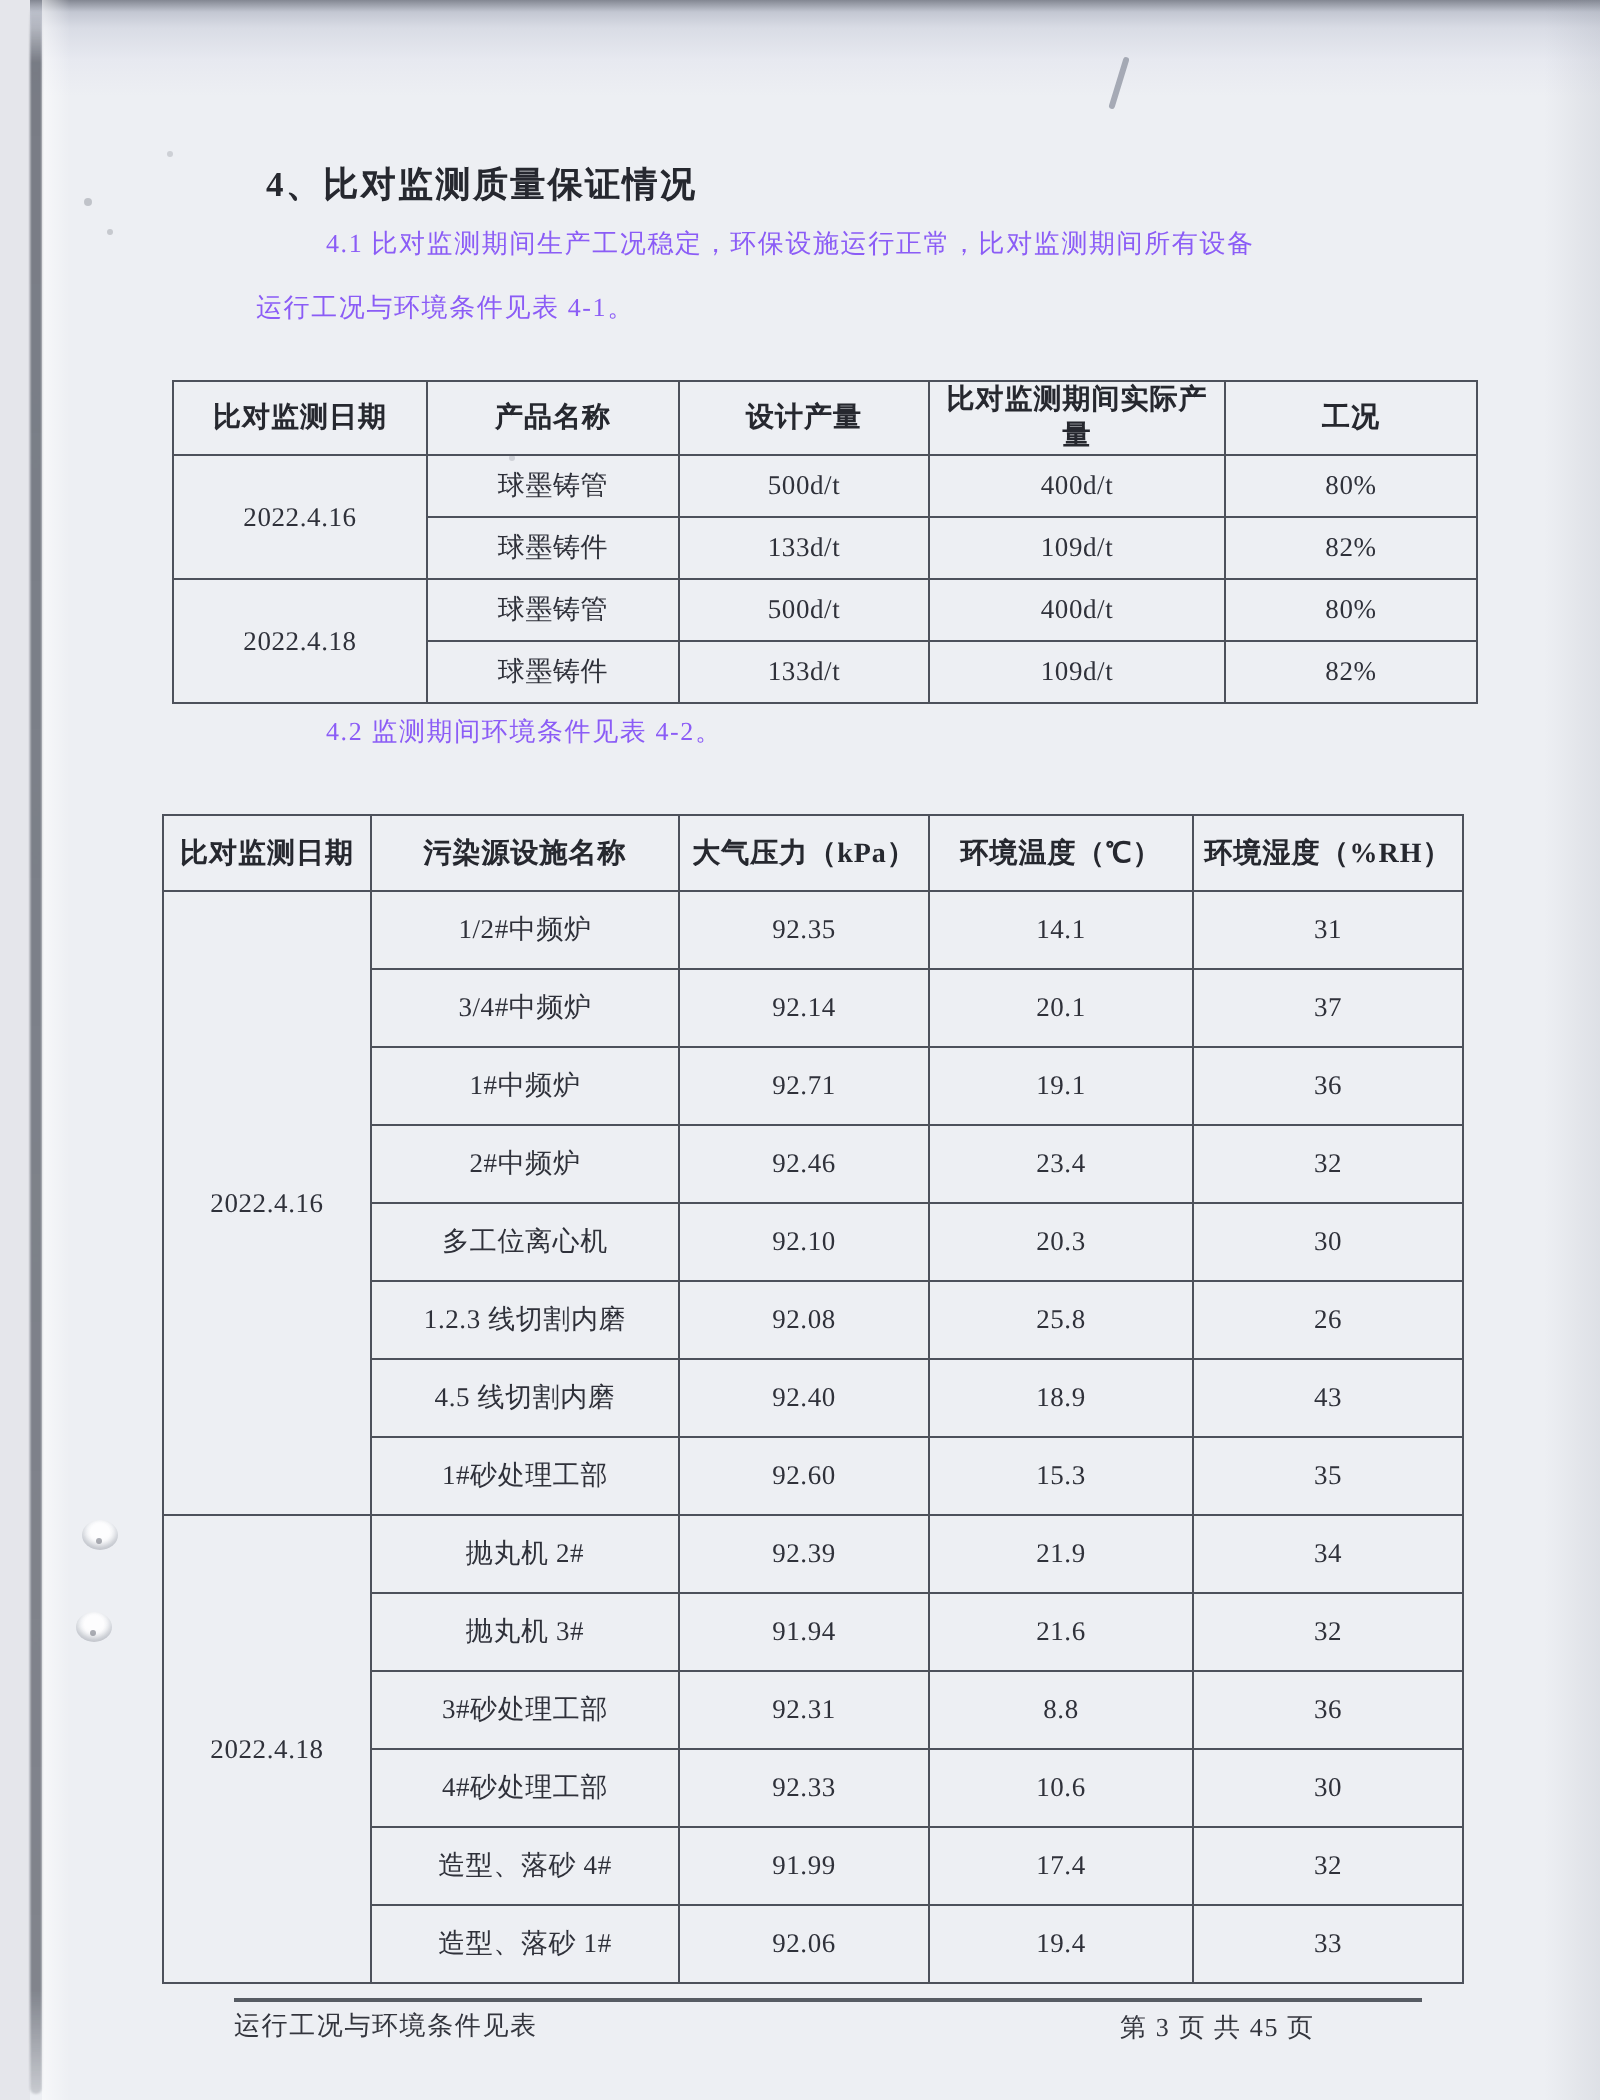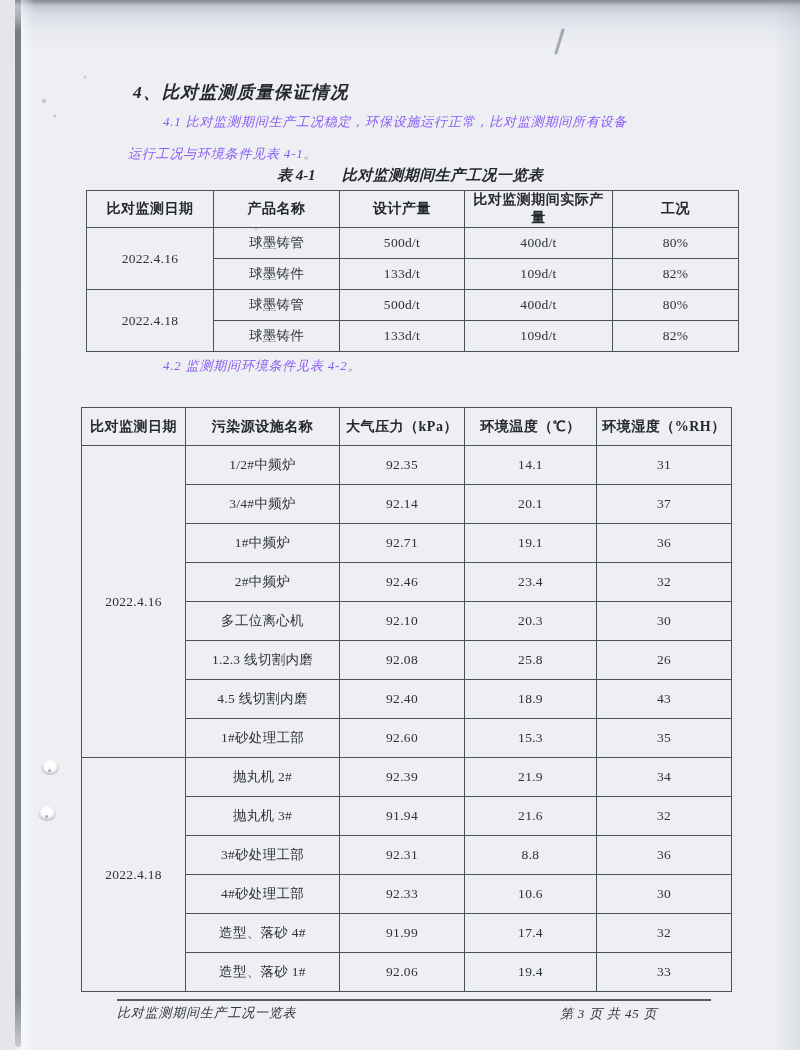--- a/index.html
+++ b/index.html
@@ -21,21 +21,21 @@
     background:#8d93a0;transform:rotate(17deg);opacity:.75;}
   .specks{position:absolute;left:0;top:0;width:2px;height:2px;border-radius:50%;background:transparent;
     box-shadow:43px 100px 0 1px rgba(110,114,124,.35),54px 115px 0 .5px rgba(110,114,124,.3),
                84px 76px 0 .5px rgba(110,114,124,.25),255px 228px 0 .5px rgba(120,124,134,.25);}
   .hole{position:absolute;width:18px;height:15px;border-radius:50%;
     background:radial-gradient(circle at 50% 42%,#fdfdfe 0 38%,#f0f2f5 62%,rgba(240,242,245,0) 78%);
     box-shadow:inset 0 -2px 3px rgba(118,123,134,.4);}
   .hole::after{content:"";position:absolute;left:7px;top:9px;width:3px;height:3px;border-radius:50%;
     background:rgba(104,108,118,.55);}
   
-  .abs{position:absolute;font-style:italic;}
+  .abs{position:absolute;}
   .heading{font-size:17.5px;font-weight:bold;letter-spacing:1.2px;color:#26282f;}
   .body-line{font-size:13px;letter-spacing:.8px;color:#8b5cf6;white-space:nowrap;}
   .caption{width:652px;text-align:center;font-size:15px;font-weight:bold;color:#26282f;}
   .caption .cap-title{margin-left:26px;letter-spacing:.5px;}
   
   table.t{border-collapse:collapse;table-layout:fixed;position:absolute;
     background:transparent;}
   table.t th,table.t td{border:1px solid #4d515b;text-align:center;vertical-align:middle;
     padding:0 2px;color:#2f313a;overflow:hidden;}
   table.t{border:1.5px solid #44484f;font-family:Liberation Serif, serif;}
@@ -63,23 +63,20 @@
   <div class="right-shade"></div>
   <div class="pen-mark"></div>
   <div class="specks"></div>
   <div class="hole" style="left:41px;top:760px;"></div>
   <div class="hole" style="left:38px;top:806px;"></div>
 
   <div class="abs heading" style="left:133px;top:80px;">4、比对监测质量保证情况</div>
   <div class="abs body-line" style="left:163px;top:113px;">4.1 比对监测期间生产工况稳定，环保设施运行正常，比对监测期间所有设备</div>
   <div class="abs body-line" style="left:128px;top:145px;text-align:center;">运行工况与环境条件见表 4-1。</div>
 
-  <div class="abs caption" style="left:84px;top:166px;">
-    <span>表 4-1</span><span class="cap-title">比对监测期间生产工况一览表</span>
-  </div>
 
   <table class="t t1">
     <colgroup>
       <col style="width:127px">
         <col style="width:126px">
         <col style="width:125px">
       <col style="width:148px">
         <col>
     </colgroup>
     <thead>
@@ -225,15 +222,15 @@
         <tr>
           <td>造型、落砂 1#</td>
           <td>92.06</td>
           <td>19.4</td>
           <td>33</td>
         </tr>
       </tbody>
   </table>
 
   <div class="abs footer-rule"></div>
-  <div class="abs footer-text" style="left:117px;top:1004px;">比对监测期间生产工况一览表</div>
+  <div class="abs footer-text" style="left:117px;top:1004px;">运行工况与环境条件见表</div>
   <div class="abs footer-text" style="left:560px;top:1005px;width:151px;text-align:left;">第 3 页 共 45 页</div>
 </div>
 
 </body></html>

